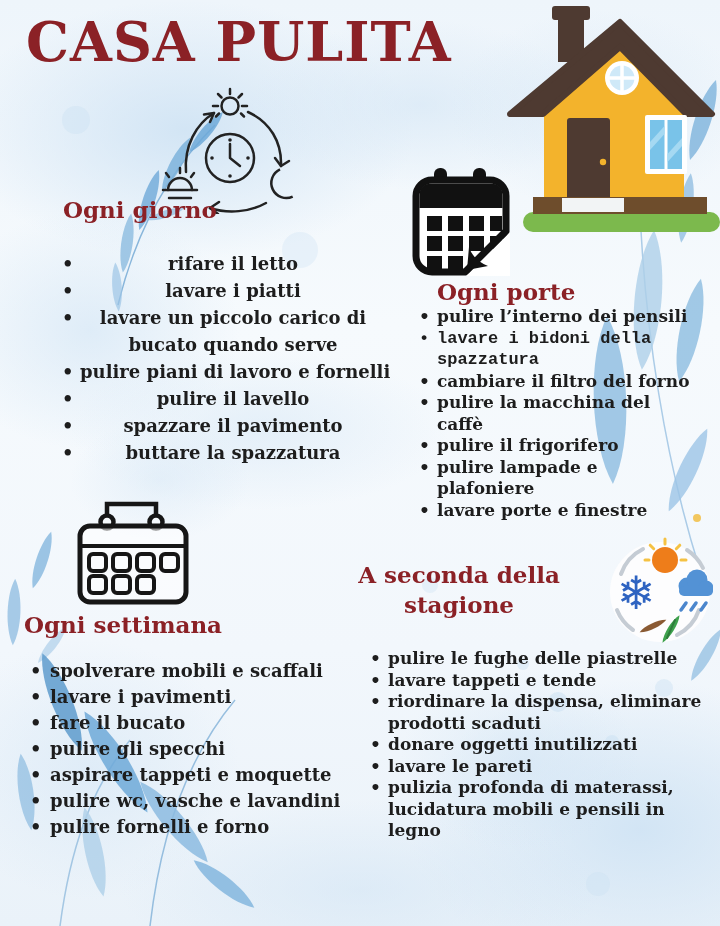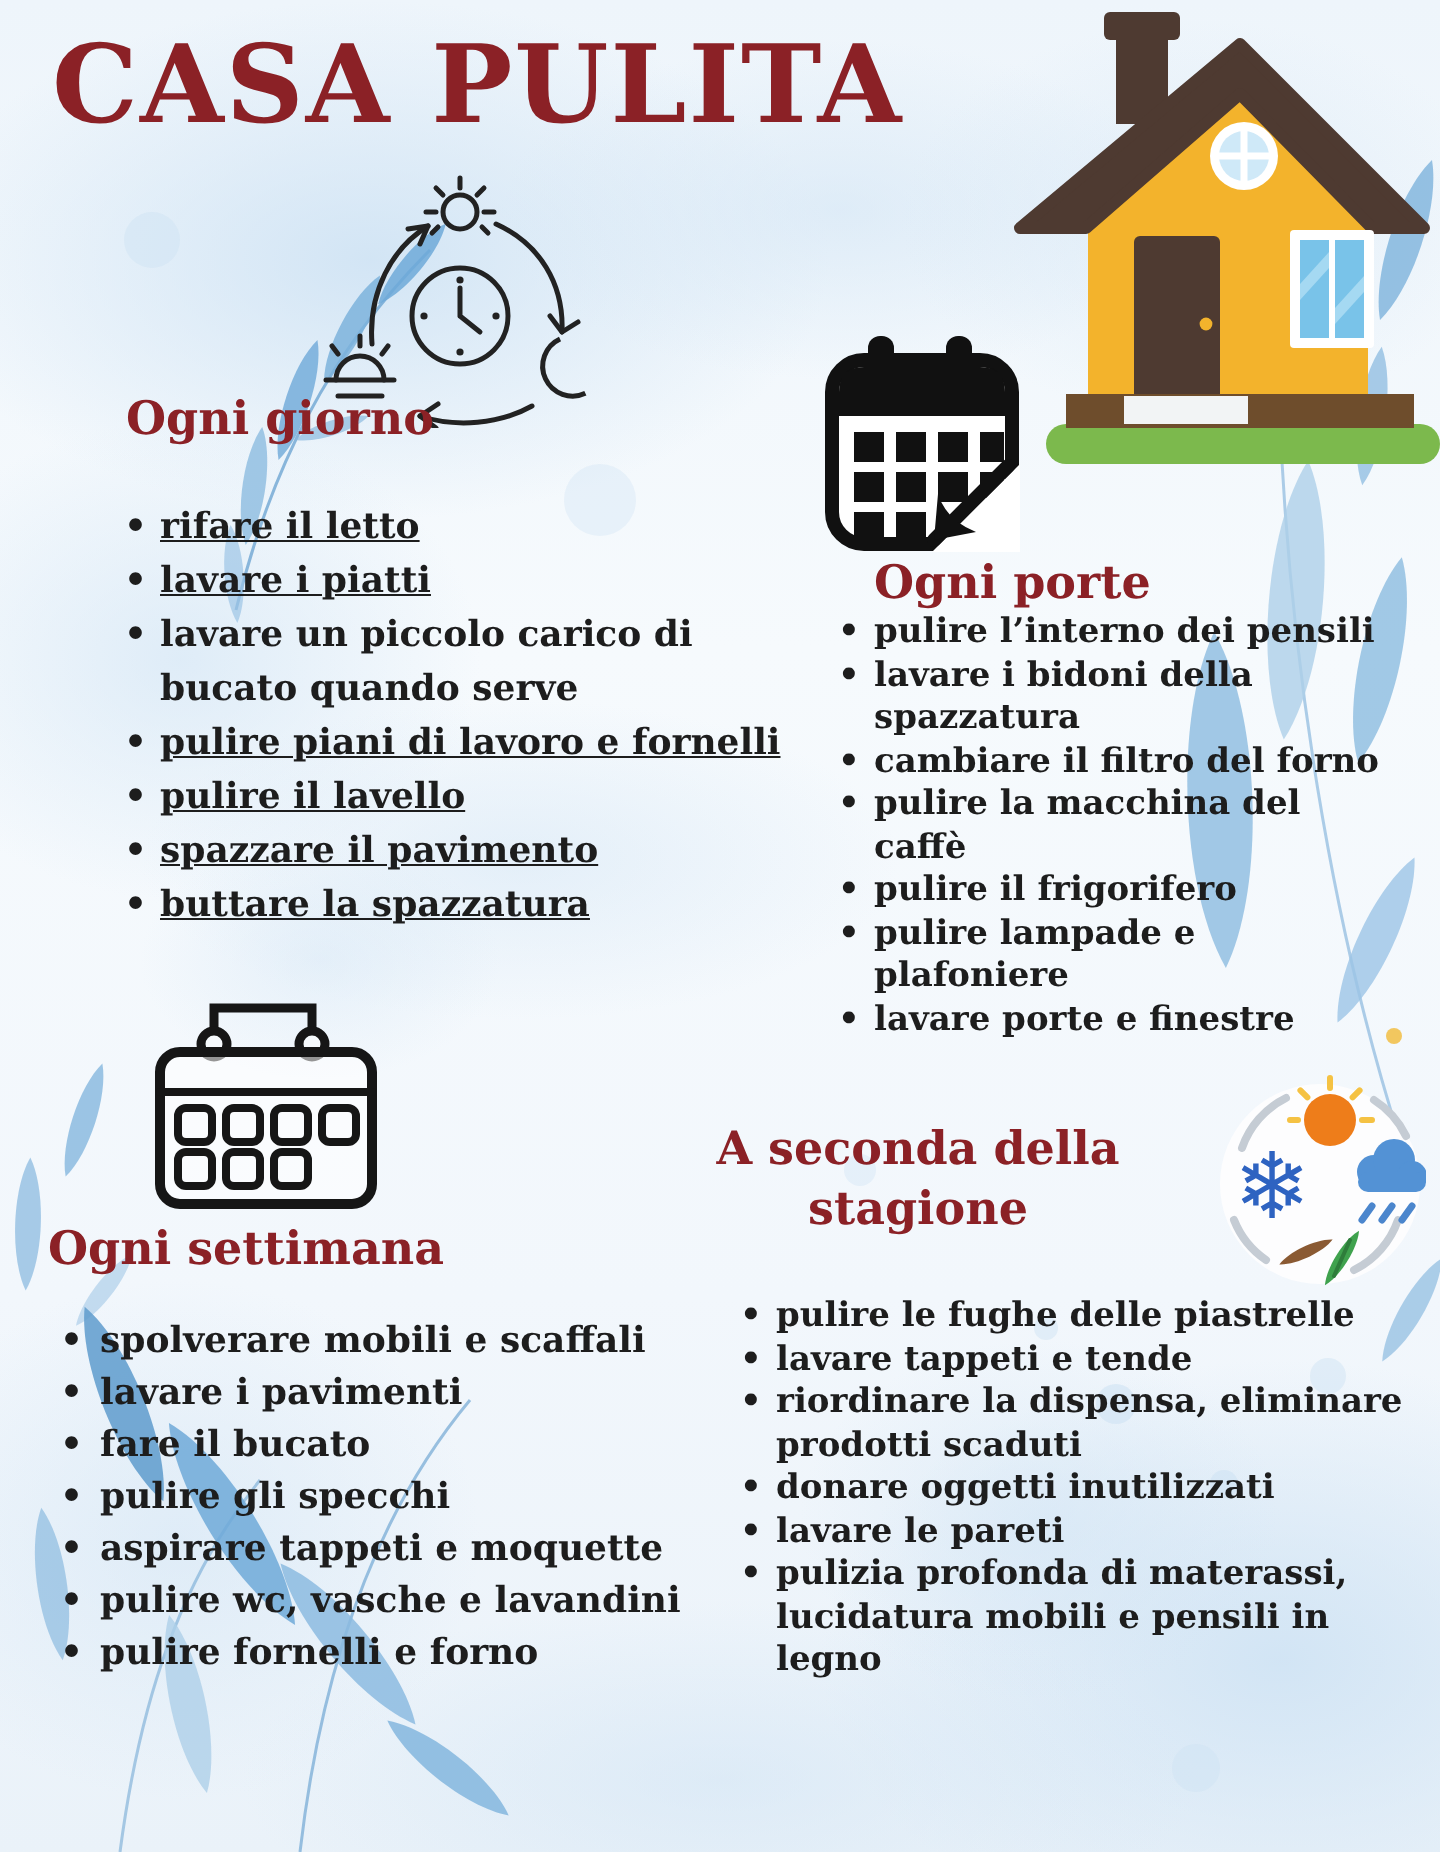--- a/index.html
+++ b/index.html
@@ -24,34 +24,34 @@
   .h{position:absolute;font-weight:bold;color:var(--accent);white-space:nowrap;}
   .h-daily{left:63px;top:196px;font-size:23px;}
   .h-monthly{left:437px;top:278px;font-size:23px;}
   .h-weekly{left:24px;top:611px;font-size:23px;}
   .h-seasonal{left:352px;top:560px;width:214px;font-size:23px;line-height:30px;text-align:center;white-space:normal;}
 
   .list{position:absolute;list-style:none;margin:0;padding:0;font-weight:bold;color:var(--ink);}
   .list li{position:relative;}
   .list li::before{content:"•";position:absolute;top:0;}
 
-  .daily{left:50px;top:250px;width:336px;font-size:18px;line-height:27px;text-align:left;text-decoration:underline;}
+  .daily{left:50px;top:250px;width:336px;font-size:18px;line-height:27px;text-align:center;}
   .daily li{padding-left:30px;}
   .daily li::before{left:12px;}
   .daily .clamp{display:inline-block;max-width:292px;vertical-align:top;}
   .daily .nowrap{white-space:nowrap;}
 
   .weekly{left:22px;top:658px;width:370px;font-size:18px;line-height:26px;}
   .weekly li{padding-left:28px;white-space:nowrap;}
   .weekly li::before{left:8px;}
 
   .monthly{left:412px;top:306px;width:300px;font-size:17px;line-height:21.5px;}
   .monthly li{padding-left:25px;}
   .monthly li::before{left:7px;}
-  .monthly .w1{max-width:218px;}
+  .monthly .w1{max-width:218px;font-family:Liberation Mono, monospace;}
   .monthly .w2{max-width:222px;}
   .monthly .w3{max-width:186px;}
 
   .seasonal{left:362px;top:648px;width:348px;font-size:17px;line-height:21.5px;}
   .seasonal li{padding-left:26px;}
   .seasonal li::before{left:8px;}
   .seasonal .w1{max-width:324px;}
   .seasonal .w2{max-width:302px;}
 
   .abs{position:absolute;}

